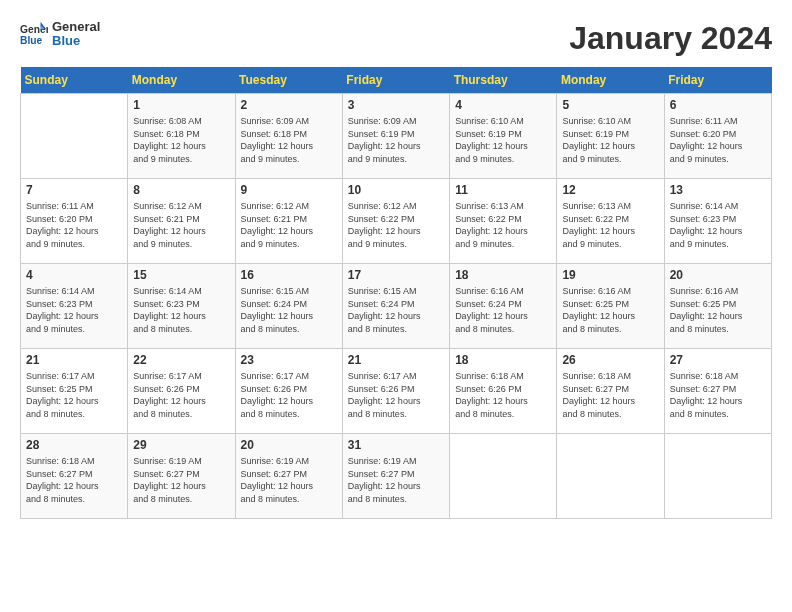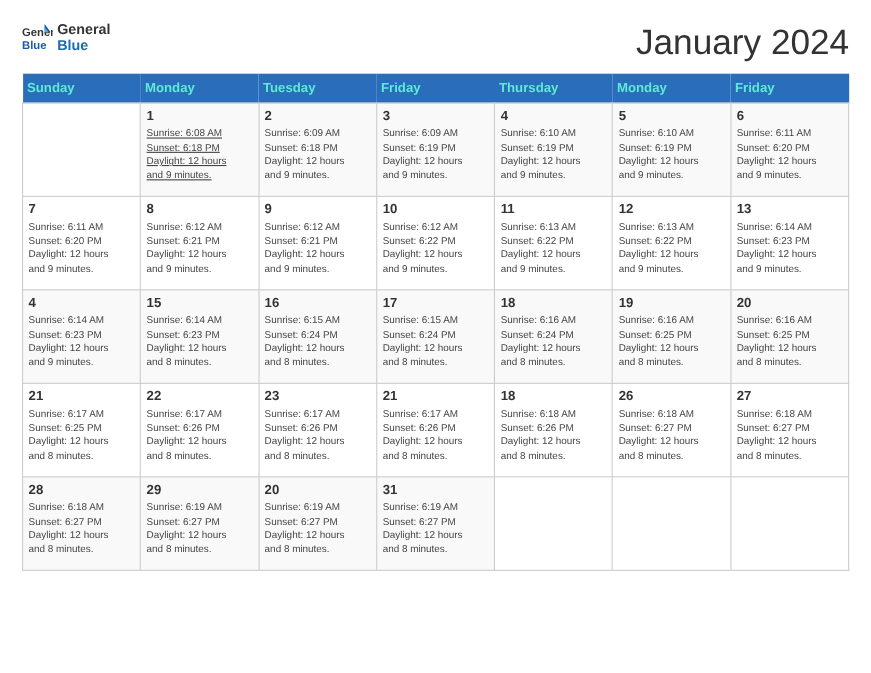--- a/index.html
+++ b/index.html
@@ -21,36 +21,36 @@
       align-items: center;
       gap: 4px;
     }
     .logo-icon {
       width: 28px;
       height: 28px;
     }
     .title-block { text-align: right; }
     .month-year {
       font-size: 32px;
-      font-weight: 400;
+      font-weight: 700;
       color: #333;
     }
     .location {
       font-size: 15px;
       color: #555;
       margin-top: 2px;
     }
     table {
       width: 100%;
       border-collapse: collapse;
       table-layout: fixed;
     }
     thead th {
       background-color: #2a6ebb;
-      color: #5eead4;
+      color: #fde047;
       font-size: 12px;
       font-weight: bold;
       padding: 6px 4px;
       text-align: left;
     }
     tbody td {
       border: 1px solid #ccc;
       vertical-align: top;
       padding: 4px 5px;
       font-size: 9.5px;
@@ -104,21 +104,21 @@
         <th>Thursday</th>
         <th>Monday</th>
         <th>Friday</th>
       </tr>
   </thead>
   <tbody id="calendar-body">
       <tr>
         <td class="empty"></td>
         <td>
           <span class="day-number">1</span>
-          <div class="day-info" style="white-space: pre-line; text-decoration: underline;">Sunrise: 6:08 AM
+          <div class="day-info" style="white-space: pre-line;">Sunrise: 6:08 AM
 Sunset: 6:18 PM
 Daylight: 12 hours
 and 9 minutes.</div>
         </td>
         <td>
           <span class="day-number">2</span>
           <div class="day-info" style="white-space: pre-line;">Sunrise: 6:09 AM
 Sunset: 6:18 PM
 Daylight: 12 hours
 and 9 minutes.</div>

